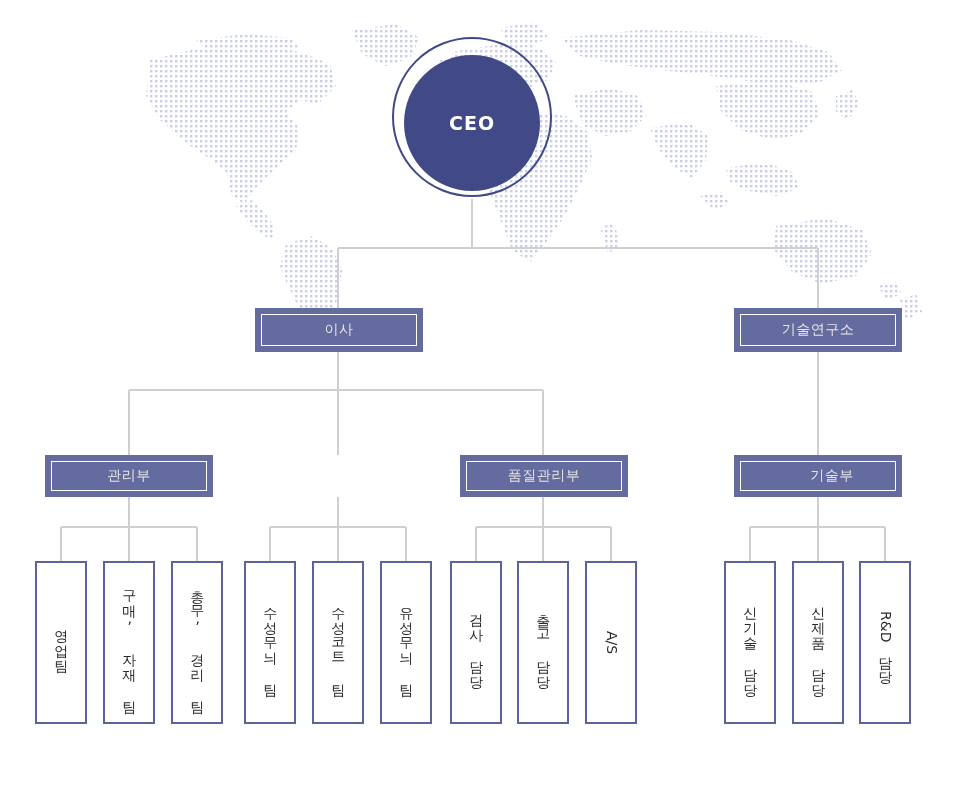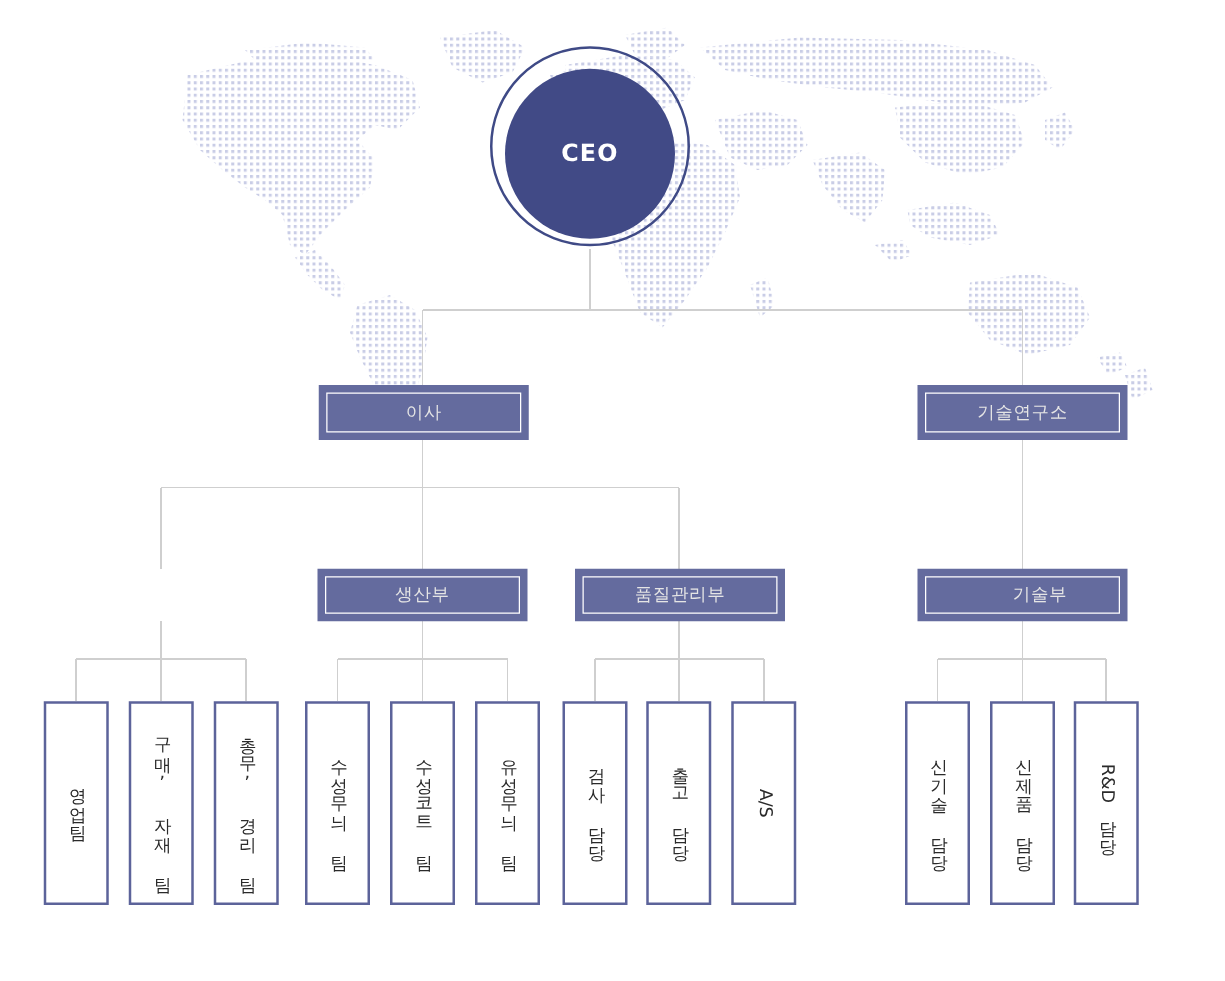--- a/index.html
+++ b/index.html
@@ -236,25 +236,25 @@
   <div class="dept-box" style="left:255px; top:308px; width:168px; height:44px;">
     <div class="dept-inner"></div>
     <span class="dept-label">이사</span>
   </div>
 
   <div class="dept-box" style="left:734px; top:308px; width:168px; height:44px;">
     <div class="dept-inner"></div>
     <span class="dept-label">기술연구소</span>
   </div>
 
-
-  <div class="dept-box" style="left:254px; top:455px; width:168px; height:42px;">
-    <div class="dept-inner"></div>
-    <span class="dept-label">생산부</span>
-  </div>
+  <div class="dept-box" style="left:45px; top:455px; width:168px; height:42px;">
+    <div class="dept-inner"></div>
+    <span class="dept-label">관리부</span>
+  </div>
+
 
   <div class="dept-box" style="left:460px; top:455px; width:168px; height:42px;text-align:right;">
     <div class="dept-inner"></div>
     <span class="dept-label">품질관리부</span>
   </div>
 
   <div class="dept-box" style="left:734px; top:455px; width:168px; height:42px;padding-left:28px;">
     <div class="dept-inner"></div>
     <span class="dept-label">기술부</span>
   </div>

